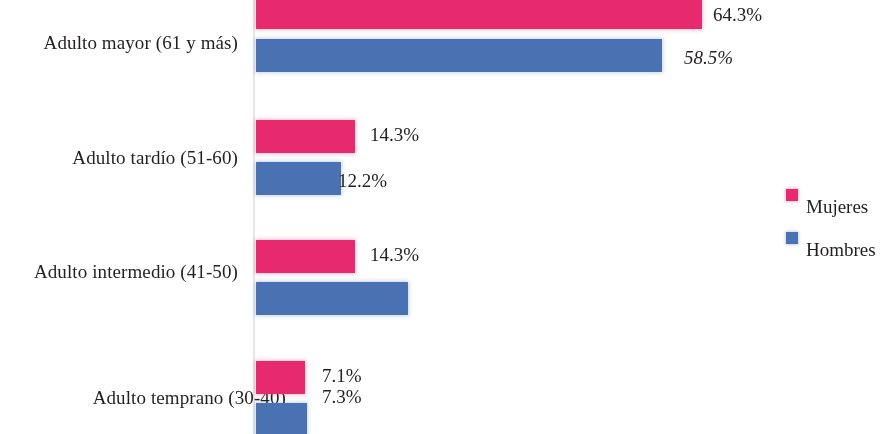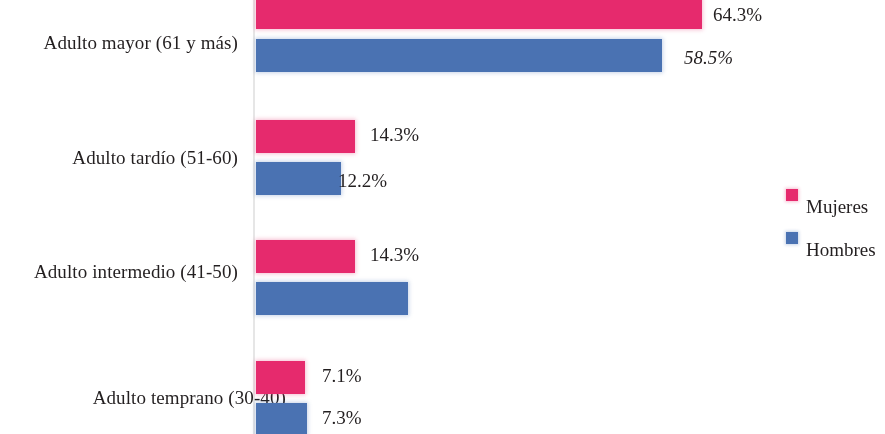--- a/index.html
+++ b/index.html
@@ -136,21 +136,21 @@
 
     <div class="bar mujeres" style="top:240px; width:99px;"></div>
     <div class="bar-value" style="left:370px; top:238px;">14.3%</div>
 
     <div class="bar hombres" style="top:282px; width:152px;"></div>
 
     <div class="bar mujeres" style="top:361px; width:49px;"></div>
     <div class="bar-value" style="left:322px; top:359px;">7.1%</div>
 
     <div class="bar hombres" style="top:403px; width:51px;"></div>
-    <div class="bar-value" style="left:322px; top:401px;">7.3%</div>
+    <div class="bar-value" style="left:322px; top:380px;">7.3%</div>
 
   </div>
 
   <div class="legend">
     <div class="legend-row">
       <span class="legend-swatch mujeres"></span>
       <span class="legend-label">Mujeres</span>
     </div>
     <div class="legend-row">
       <span class="legend-swatch hombres"></span>

